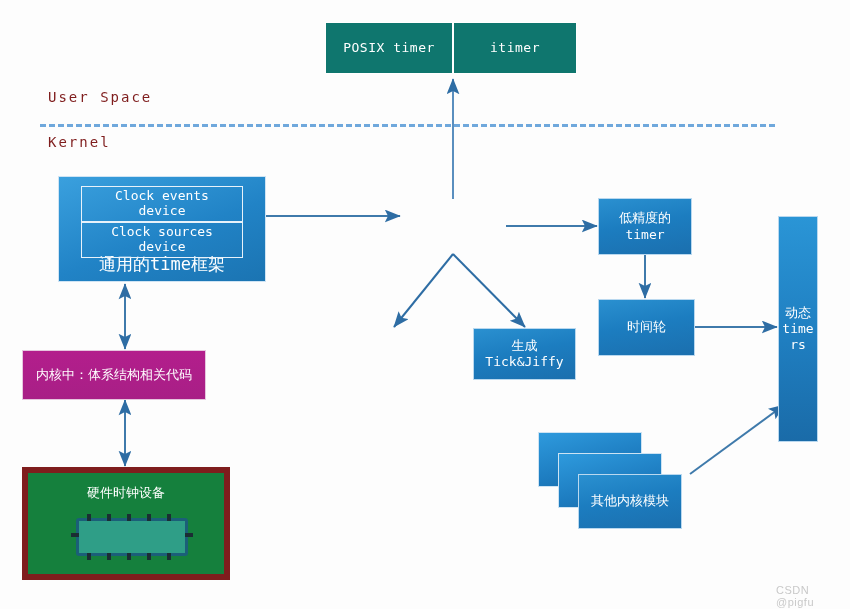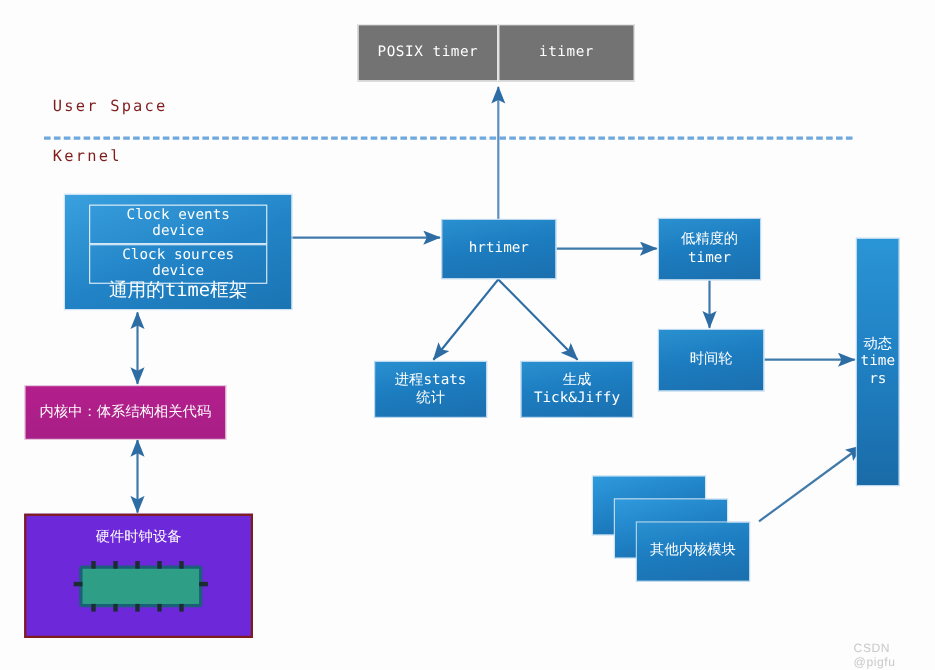--- a/index.html
+++ b/index.html
@@ -24,21 +24,21 @@
     align-items: center;
     justify-content: center;
     text-align: center;
     color: #ffffff;
     line-height: 1.25;
     white-space: pre-line;
   }
 
   
   .cyan {
-    background: #737373;
+    background: #0f766e;
     border: 1px solid #ffffff;
     font-size: 13px;
     letter-spacing: 0.5px;
   }
 
   
   .blue {
     background: linear-gradient(170deg, #2a90d0 0%, #1c7dc0 45%, #1b6fae 100%);
     border: 1px solid #b9d8ef;
     font-size: 13px;
@@ -78,22 +78,22 @@
     color: #ffffff;
   }
 
   .magenta {
     background: #ad2189;
     background: linear-gradient(180deg, #b31e8c 0%, #a81f86 100%);
     border: 1px solid #e6c6de;
     font-size: 13px;
   }
   .red {
-    background: #6d28d9;
-    border: 2px solid #7f1d1d;
+    background: #15803d;
+    border: 6px solid #7f1d1d;
     flex-direction: column;
     justify-content: flex-start;
     padding-top: 12px;
     font-size: 13px;
   }
 
   .stack-back {
     position: absolute;
     background: linear-gradient(165deg, #2e9add 0%, #1d7cc0 60%, #18679f 100%);
     border: 1px solid #cde3f3;
@@ -210,24 +210,21 @@
       <div class="pin" style="left:8px;  bottom:-7px; width:4px; height:7px;"></div>
       <div class="pin" style="left:28px; bottom:-7px; width:4px; height:7px;"></div>
       <div class="pin" style="left:48px; bottom:-7px; width:4px; height:7px;"></div>
       <div class="pin" style="left:68px; bottom:-7px; width:4px; height:7px;"></div>
       <div class="pin" style="left:88px; bottom:-7px; width:4px; height:7px;"></div>
       <div class="pin" style="left:-8px; top:12px; width:8px; height:4px;"></div>
       <div class="pin" style="right:-8px; top:12px; width:8px; height:4px;"></div>
     </div>
   </div>
 
-  <div class="box blue" style="left:401px; top:199px; width:105px; height:55px;">hrtimer</div>
-
-  <div class="box blue" style="left:340px; top:328px; width:103px; height:52px;">进程stats
-统计</div>
+
 
   <div class="box blue" style="left:473px; top:328px; width:103px; height:52px;">生成
 Tick&amp;Jiffy</div>
 
   <div class="box blue" style="left:598px; top:198px; width:94px; height:57px;">低精度的
 timer</div>
 
   <div class="box blue" style="left:598px; top:299px; width:97px; height:57px;">时间轮</div>
 
   <div class="box blue-tall" style="left:778px; top:216px; width:40px; height:226px;">动态

